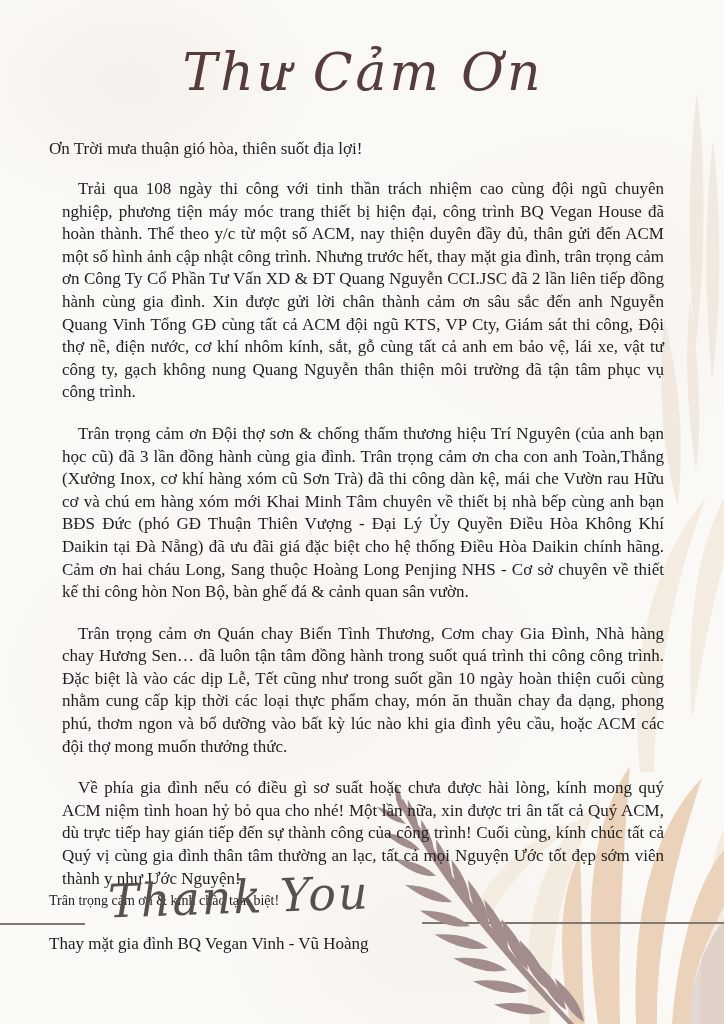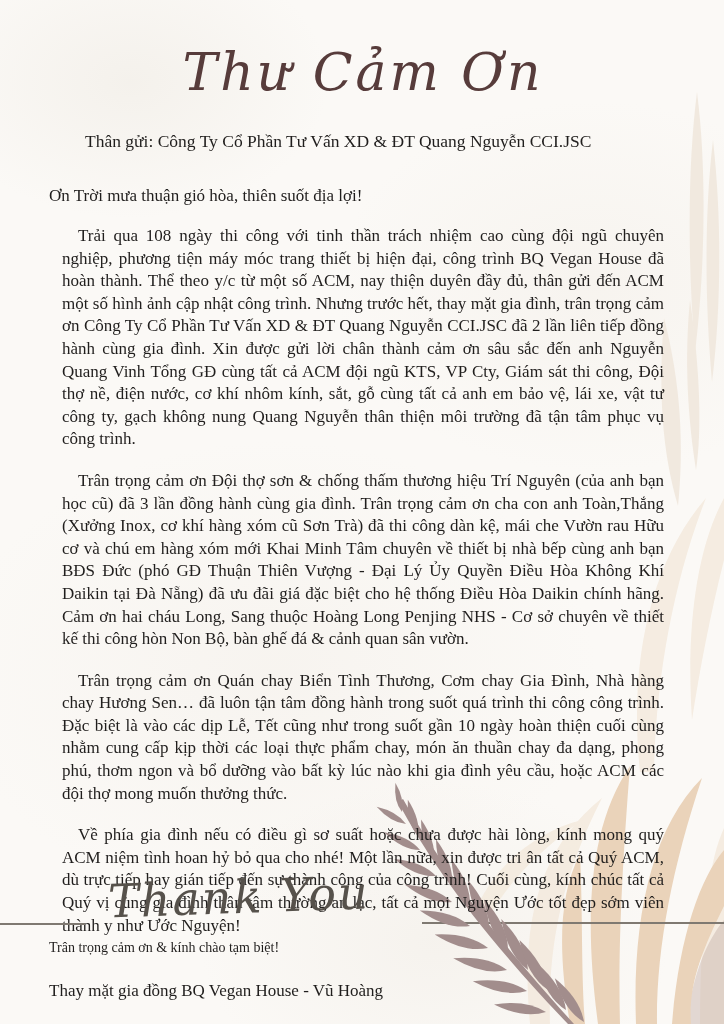--- a/index.html
+++ b/index.html
@@ -92,26 +92,25 @@
       <use href="#lf" transform="translate(527,991) rotate(-82) scale(1.1)"></use>
       <use href="#lf" transform="translate(548,990) rotate(-32) scale(1.15)"></use>
       <use href="#lf" transform="translate(546,1012) rotate(-84) scale(1.05)"></use>
       <use href="#lf" transform="translate(566,1010) rotate(-34) scale(1.1)"></use>
       <use href="#lf" transform="translate(584,1022) rotate(-36) scale(1.05)"></use>
     </g>
   </svg>
 
   <div class="content">
     <h1 class="title">Thư Cảm Ơn</h1>
-    <div class="recipient">Thân gửi: Công Ty Cổ Phần Tư Vấn XD &amp; ĐT Quang Nguyễn CCI.JSC</div>
     <div class="greeting">Ơn Trời mưa thuận gió hòa, thiên suốt địa lợi!</div>
     <p class="body-p">Trải qua 108 ngày thi công với tinh thần trách nhiệm cao cùng đội ngũ chuyên nghiệp, phương tiện máy móc trang thiết bị hiện đại, công trình BQ Vegan House đã hoàn thành. Thể theo y/c từ một số ACM, nay thiện duyên đầy đủ, thân gửi đến ACM một số hình ảnh cập nhật công trình. Nhưng trước hết, thay mặt gia đình, trân trọng cảm ơn Công Ty Cổ Phần Tư Vấn XD &amp; ĐT Quang Nguyễn CCI.JSC đã 2 lần liên tiếp đồng hành cùng gia đình. Xin được gửi lời chân thành cảm ơn sâu sắc đến anh Nguyễn Quang Vinh Tổng GĐ cùng tất cả ACM đội ngũ KTS, VP Cty, Giám sát thi công, Đội thợ nề, điện nước, cơ khí nhôm kính, sắt, gỗ cùng tất cả anh em bảo vệ, lái xe, vật tư công ty, gạch không nung Quang Nguyễn thân thiện môi trường đã tận tâm phục vụ công trình.</p>
     <p class="body-p">Trân trọng cảm ơn Đội thợ sơn &amp; chống thấm thương hiệu Trí Nguyên (của anh bạn học cũ) đã 3 lần đồng hành cùng gia đình. Trân trọng cảm ơn cha con anh Toàn,Thắng (Xưởng Inox, cơ khí hàng xóm cũ Sơn Trà) đã thi công dàn kệ, mái che Vườn rau Hữu cơ và chú em hàng xóm mới Khai Minh Tâm chuyên về thiết bị nhà bếp cùng anh bạn BĐS Đức (phó GĐ Thuận Thiên Vượng - Đại Lý Ủy Quyền Điều Hòa Không Khí Daikin tại Đà Nẵng) đã ưu đãi giá đặc biệt cho hệ thống Điều Hòa Daikin chính hãng. Cảm ơn hai cháu Long, Sang thuộc Hoàng Long Penjing NHS - Cơ sở chuyên về thiết kế thi công hòn Non Bộ, bàn ghế đá &amp; cảnh quan sân vườn.</p>
     <p class="body-p">Trân trọng cảm ơn Quán chay Biển Tình Thương, Cơm chay Gia Đình, Nhà hàng chay Hương Sen… đã luôn tận tâm đồng hành trong suốt quá trình thi công công trình. Đặc biệt là vào các dịp Lễ, Tết cũng như trong suốt gần 10 ngày hoàn thiện cuối cùng nhằm cung cấp kịp thời các loại thực phẩm chay, món ăn thuần chay đa dạng, phong phú, thơm ngon và bổ dưỡng vào bất kỳ lúc nào khi gia đình yêu cầu, hoặc ACM các đội thợ mong muốn thưởng thức.</p>
     <p class="body-p">Về phía gia đình nếu có điều gì sơ suất hoặc chưa được hài lòng, kính mong quý ACM niệm tình hoan hỷ bỏ qua cho nhé! Một lần nữa, xin được tri ân tất cả Quý ACM, dù trực tiếp hay gián tiếp đến sự thành công của công trình! Cuối cùng, kính chúc tất cả Quý vị cùng gia đình thân tâm thường an lạc, tất cả mọi Nguyện Ước tốt đẹp sớm viên thành y như Ước Nguyện!</p>
     <p class="closing">Trân trọng cảm ơn &amp; kính chào tạm biệt!</p>
-    <div class="signoff">Thay mặt gia đồng BQ Vegan House - Vũ Hoàng</div>
+    <div class="signoff">Thay mặt gia đình BQ Vegan Vinh - Vũ Hoàng</div>
   </div>
 
   <div class="rule-left"></div>
   <div class="thank-you">Thank You</div>
 
 </div>
 
 </body></html>

